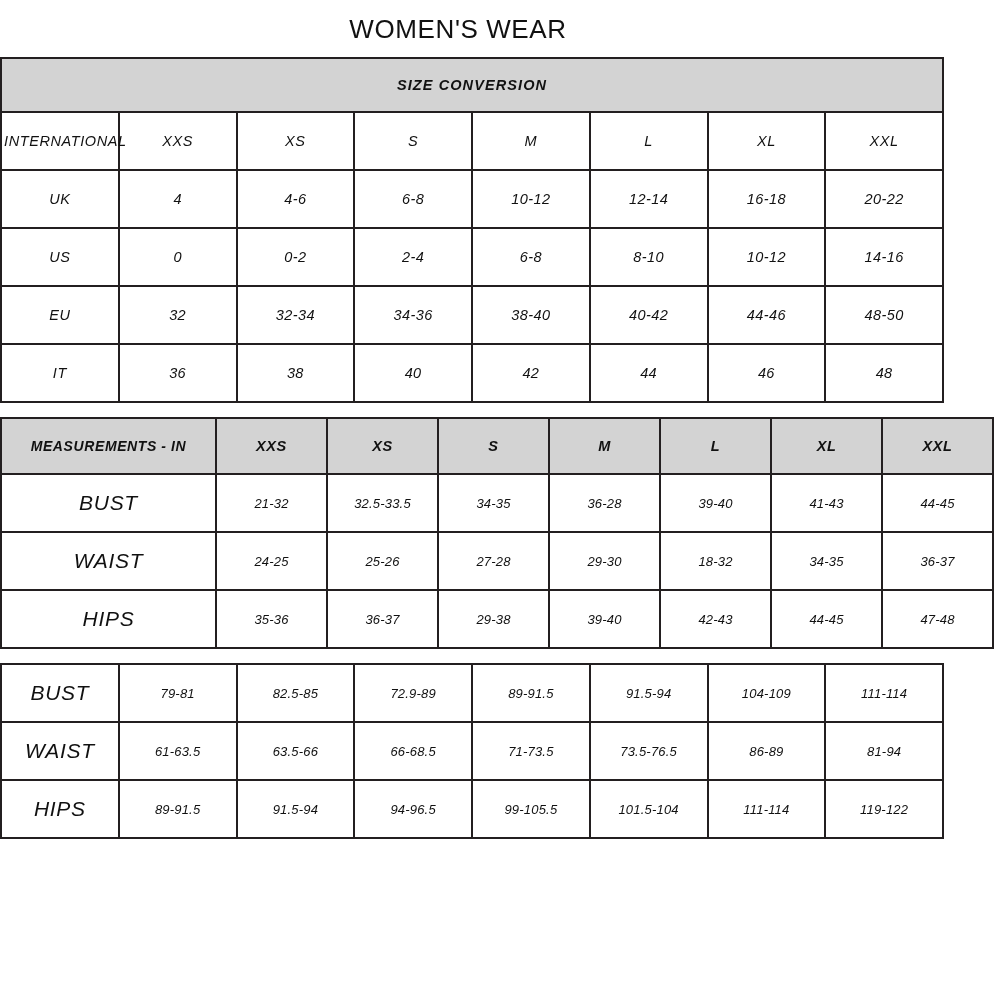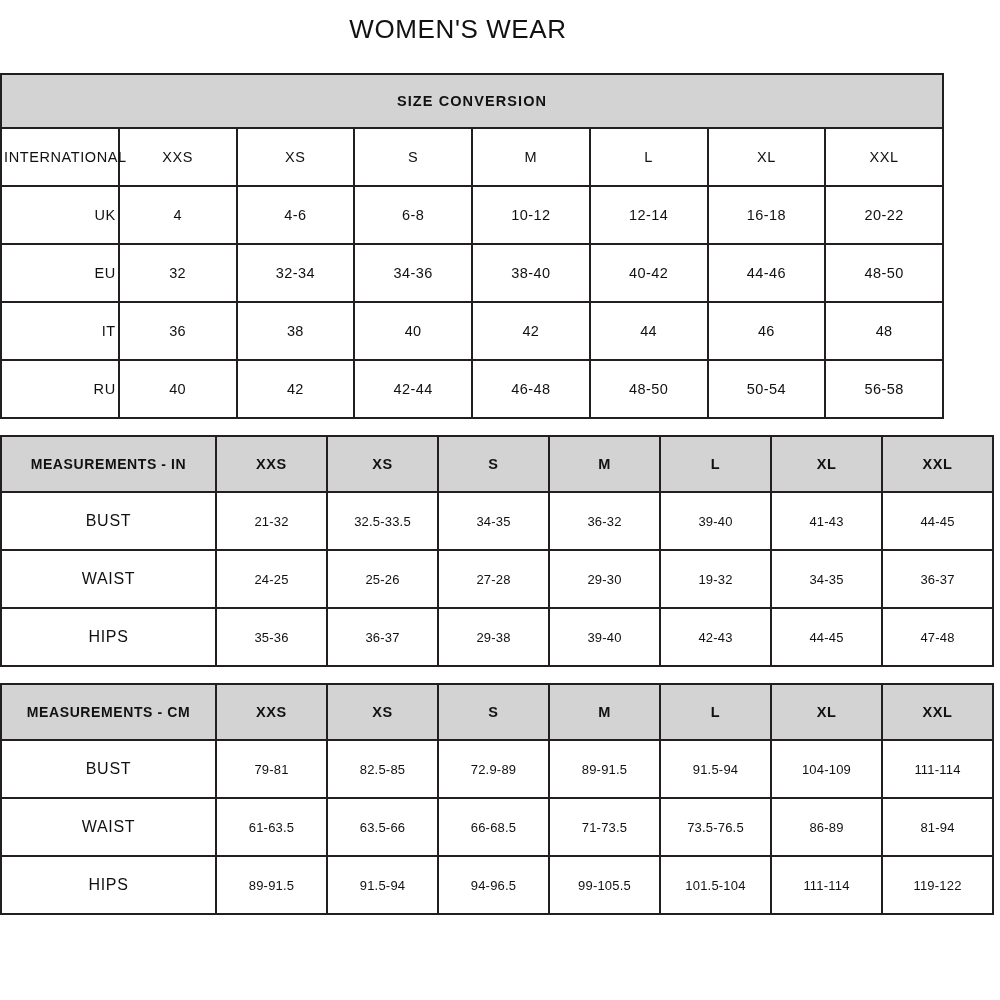--- a/index.html
+++ b/index.html
@@ -26,22 +26,23 @@
     font-size: 26px;
     letter-spacing: 0.6px;
     font-weight: 400;
     padding: 14px 0 12px 0;
     color: #111;
   }
   table {
     border-collapse: collapse;
     table-layout: fixed;
     width: 944px;
-    margin: 16px auto;
+    margin: 0 auto;
     background: #fff;
+    font-style: italic;
   }
   table.conv {
     margin-bottom: 14px;
   }
   table.meas {
     margin-bottom: 14px;
   }
   td, th {
     border: 2px solid #231f20;
     text-align: center;
@@ -69,40 +70,39 @@
     font-size: 14.5px;
   }
   .hdr-gray {
     background: #d3d3d3;
     font-size: 14.5px;
     font-weight: 700;
     letter-spacing: 0.6px;
     height: 54px;
   }
   .meas .rowlabel {
-    font-size: 16px;
+    font-size: 21px;
     letter-spacing: 0.7px;
     font-weight: 400;
   }
   .meas td.val {
     font-weight: 400;
     font-size: 13px;
     letter-spacing: 0.2px;
     border-radius: 18px;
   }
   .meas td.hdr-left {
     font-weight: 700;
     font-size: 14px;
     letter-spacing: 0.6px;
   }
   .conv td.rowlabel {
     font-weight: 400;
     font-size: 14.5px;
     letter-spacing: 0.6px;
-    text-align: right;
   }
   .conv td.val {
     font-weight: 400;
     font-size: 14.5px;
     letter-spacing: 0.4px;
   }
   .conv td.hdrcell {
     font-weight: 400;
     font-size: 14.5px;
     letter-spacing: 0.6px;
@@ -135,20 +135,30 @@
         <td class="rowlabel">UK</td>
         <td class="val">4</td>
         <td class="val">4-6</td>
         <td class="val">6-8</td>
         <td class="val">10-12</td>
         <td class="val">12-14</td>
         <td class="val">16-18</td>
         <td class="val">20-22</td>
       </tr>
 
+      <tr>
+        <td class="rowlabel">US</td>
+        <td class="val">0</td>
+        <td class="val">0-2</td>
+        <td class="val">2-4</td>
+        <td class="val">6-8</td>
+        <td class="val">8-10</td>
+        <td class="val">10-12</td>
+        <td class="val">14-16</td>
+      </tr>
 
       <tr>
         <td class="rowlabel">EU</td>
         <td class="val">32</td>
         <td class="val">32-34</td>
         <td class="val">34-36</td>
         <td class="val">38-40</td>
         <td class="val">40-42</td>
         <td class="val">44-46</td>
         <td class="val">48-50</td>
@@ -159,30 +169,20 @@
         <td class="val">36</td>
         <td class="val">38</td>
         <td class="val">40</td>
         <td class="val">42</td>
         <td class="val">44</td>
         <td class="val">46</td>
         <td class="val">48</td>
       </tr>
 
 
-      <tr>
-        <td class="rowlabel">RU</td>
-        <td class="val">40</td>
-        <td class="val">42</td>
-        <td class="val">42-44</td>
-        <td class="val">46-48</td>
-        <td class="val">48-50</td>
-        <td class="val">50-54</td>
-        <td class="val">56-58</td>
-      </tr>
     </tbody>
   </table>
 
   <table class="meas">
     <tbody>
       <tr>
         <td class="hdr-gray hdr-left" style="width:209px">MEASUREMENTS - IN</td>
         <td class="hdr-gray" style="width:105px">XXS</td>
         <td class="hdr-gray" style="width:105px">XS</td>
         <td class="hdr-gray" style="width:105px">S</td>
@@ -190,62 +190,52 @@
         <td class="hdr-gray" style="width:105px">L</td>
         <td class="hdr-gray" style="width:105px">XL</td>
         <td class="hdr-gray" style="width:105px">XXL</td>
       </tr>
 
       <tr>
         <td class="rowlabel">BUST</td>
         <td class="val">21-32</td>
         <td class="val">32.5-33.5</td>
         <td class="val">34-35</td>
-        <td class="val">36-32</td>
+        <td class="val">36-28</td>
         <td class="val">39-40</td>
         <td class="val">41-43</td>
         <td class="val">44-45</td>
       </tr>
 
       <tr>
         <td class="rowlabel">WAIST</td>
         <td class="val">24-25</td>
         <td class="val">25-26</td>
         <td class="val">27-28</td>
         <td class="val">29-30</td>
-        <td class="val">19-32</td>
+        <td class="val">18-32</td>
         <td class="val">34-35</td>
         <td class="val">36-37</td>
       </tr>
 
       <tr>
         <td class="rowlabel">HIPS</td>
         <td class="val">35-36</td>
         <td class="val">36-37</td>
         <td class="val">29-38</td>
         <td class="val">39-40</td>
         <td class="val">42-43</td>
         <td class="val">44-45</td>
         <td class="val">47-48</td>
       </tr>
     </tbody>
   </table>
 
   <table class="meas">
     <tbody>
-      <tr>
-        <td class="hdr-gray hdr-left" style="width:209px">MEASUREMENTS - CM</td>
-        <td class="hdr-gray" style="width:105px">XXS</td>
-        <td class="hdr-gray" style="width:105px">XS</td>
-        <td class="hdr-gray" style="width:105px">S</td>
-        <td class="hdr-gray" style="width:105px">M</td>
-        <td class="hdr-gray" style="width:105px">L</td>
-        <td class="hdr-gray" style="width:105px">XL</td>
-        <td class="hdr-gray" style="width:105px">XXL</td>
-      </tr>
 
       <tr>
         <td class="rowlabel">BUST</td>
         <td class="val">79-81</td>
         <td class="val">82.5-85</td>
         <td class="val">72.9-89</td>
         <td class="val">89-91.5</td>
         <td class="val">91.5-94</td>
         <td class="val">104-109</td>
         <td class="val">111-114</td>

